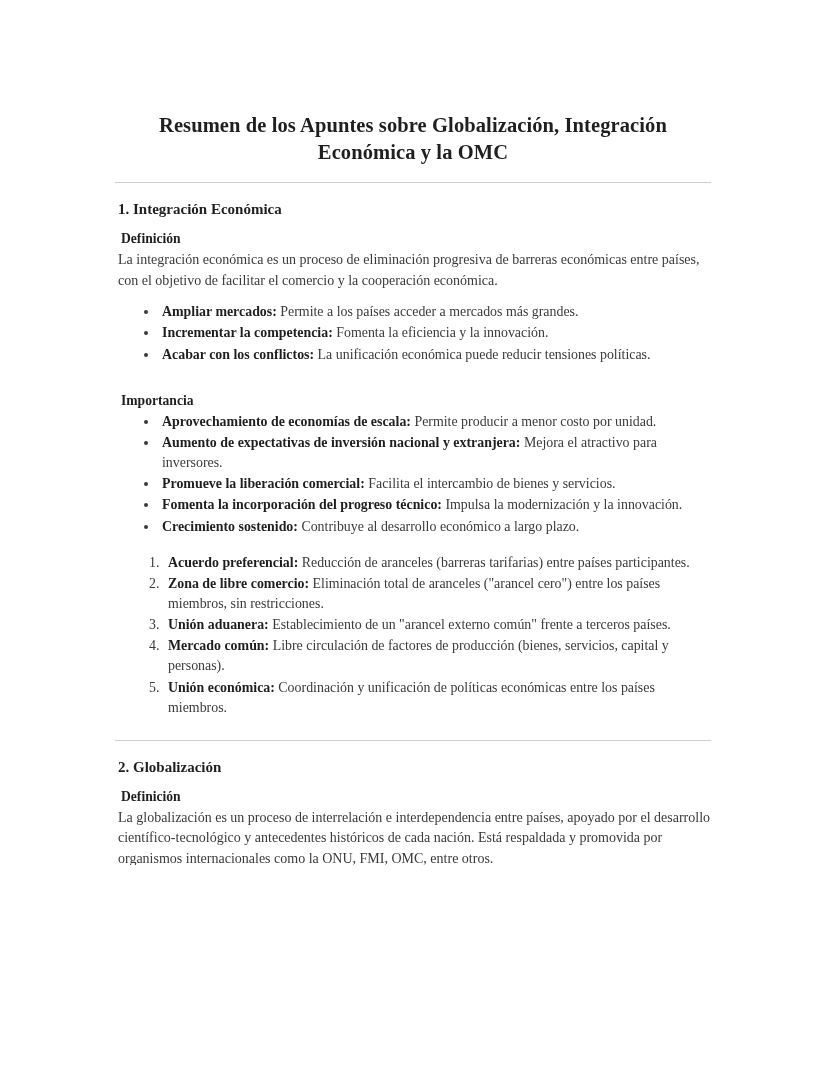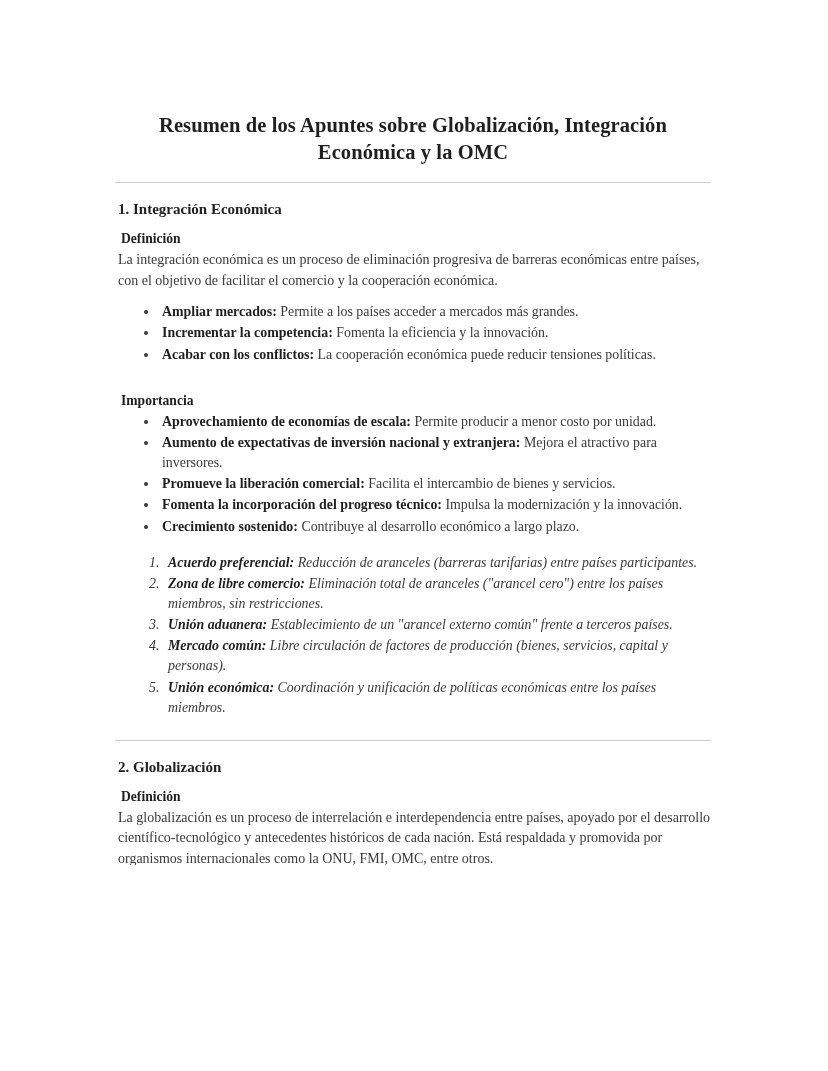--- a/index.html
+++ b/index.html
@@ -94,21 +94,21 @@
     line-height: 1.45;
     color: #3a3a3a;
   }
   ul.bullets { list-style: disc; }
   ol.steps   { list-style: decimal; padding-left: 48px; }
 
   ul.bullets li, ol.steps li {
     margin: 0 0 1px 0;
     padding-left: 3px;
   }
-  ol.steps li { padding-left: 5px; font-style: italic; }
+  ol.steps li { padding-left: 5px; }
 
   li::marker {
     color: #3a3a3a;
   }
 
   .lead {
     font-weight: bold;
     color: #1f1f1f;
   }
 
@@ -141,21 +141,21 @@
     <h2 class="h-section">1. Integración Económica</h2>
 
     <h3 class="h-sub">Definición</h3>
     <p class="para">La integración económica es un proceso de eliminación progresiva de barreras económicas entre países, con el objetivo de facilitar el comercio y la cooperación económica.</p>
 
     <div class="spacer-sm"></div>
 
     <ul class="bullets">
       <li><span class="lead">Ampliar mercados:</span><span> Permite a los países acceder a mercados más grandes.</span></li>
       <li><span class="lead">Incrementar la competencia:</span><span> Fomenta la eficiencia y la innovación.</span></li>
-      <li><span class="lead">Acabar con los conflictos:</span><span> La cooperación económica puede reducir tensiones políticas.</span></li>
+      <li><span class="lead">Acabar con los conflictos:</span><span> La unificación económica puede reducir tensiones políticas.</span></li>
     </ul>
 
     <div class="spacer-md"></div>
 
     <h3 class="h-sub tight">Importancia</h3>
     <ul class="bullets">
       <li><span class="lead">Aprovechamiento de economías de escala:</span><span> Permite producir a menor costo por unidad.</span></li>
       <li><span class="lead">Aumento de expectativas de inversión nacional y extranjera:</span><span> Mejora el atractivo para inversores.</span></li>
       <li><span class="lead">Promueve la liberación comercial:</span><span> Facilita el intercambio de bienes y servicios.</span></li>
       <li><span class="lead">Fomenta la incorporación del progreso técnico:</span><span> Impulsa la modernización y la innovación.</span></li>

